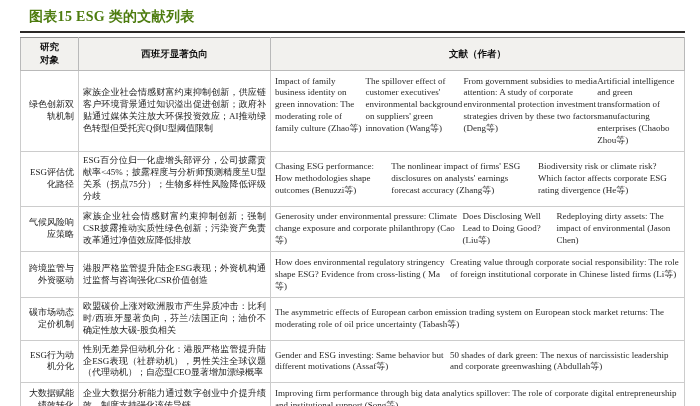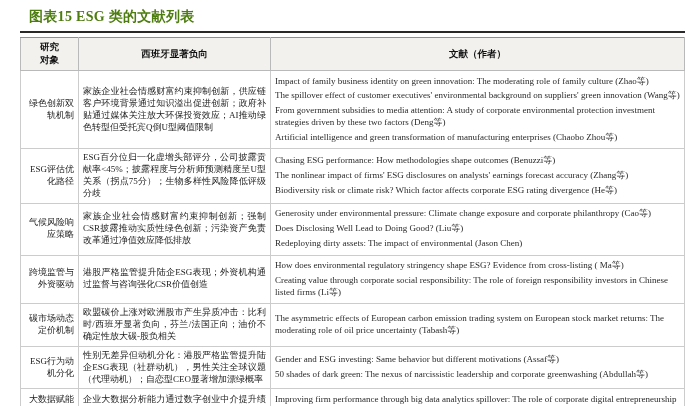--- a/index.html
+++ b/index.html
@@ -32,21 +32,21 @@
   }
   table.lit-table td {
     border:1px solid #cccccc;
     vertical-align:middle;
     padding:3px 4px;
     font-size:9px; line-height:1.32;
   }
   td.topic { text-align:right; font-size:9.5px; color:#222; padding:3px 1px; }
   td.concl { text-align:justify; color:#222; font-size:9.2px; }
   td.lit   { padding:2px 0 2px 5px; color:#2a2a2a; }
-  .litwrap { display:flex; flex-direction:column; justify-content:flex-end; height:100%; }
+  .litwrap { display:flex; flex-direction:row; justify-content:flex-end; height:100%; }
   .lit-item { padding:1.5px 0; }
 </style>
 </head>
 <body>
 
 <div class="page">
   <div class="fig-title">图表15 ESG 类的文献列表</div>
   <hr class="title-rule">
 
   <table class="lit-table">
@@ -96,21 +96,21 @@
               <div class="lit-item">Redeploying dirty assets: The impact of environmental (Jason Chen)</div>
             </div>
           </td>
         </tr>
         <tr>
           <td class="topic">跨境监管与外资驱动</td>
           <td class="concl">港股严格监管提升陆企ESG表现；外资机构通过监督与咨询强化CSR价值创造</td>
           <td class="lit">
             <div class="litwrap">
               <div class="lit-item">How does environmental regulatory stringency shape ESG? Evidence from cross-listing ( Ma等)</div>
-              <div class="lit-item">Creating value through corporate social responsibility: The role of foreign responsibility investors in Chinese listed firms (Li等)</div>
+              <div class="lit-item">Creating value through corporate social responsibility: The role of foreign institutional corporate in Chinese listed firms (Li等)</div>
             </div>
           </td>
         </tr>
         <tr>
           <td class="topic">碳市场动态定价机制</td>
           <td class="concl">欧盟碳价上涨对欧洲股市产生异质冲击：比利时/西班牙显著负向，芬兰/法国正向；油价不确定性放大碳-股负相关</td>
           <td class="lit">
             <div class="litwrap">
               <div class="lit-item">The asymmetric effects of European carbon emission trading system on European stock market returns: The moderating role of oil price uncertainty (Tabash等)</div>
             </div>

